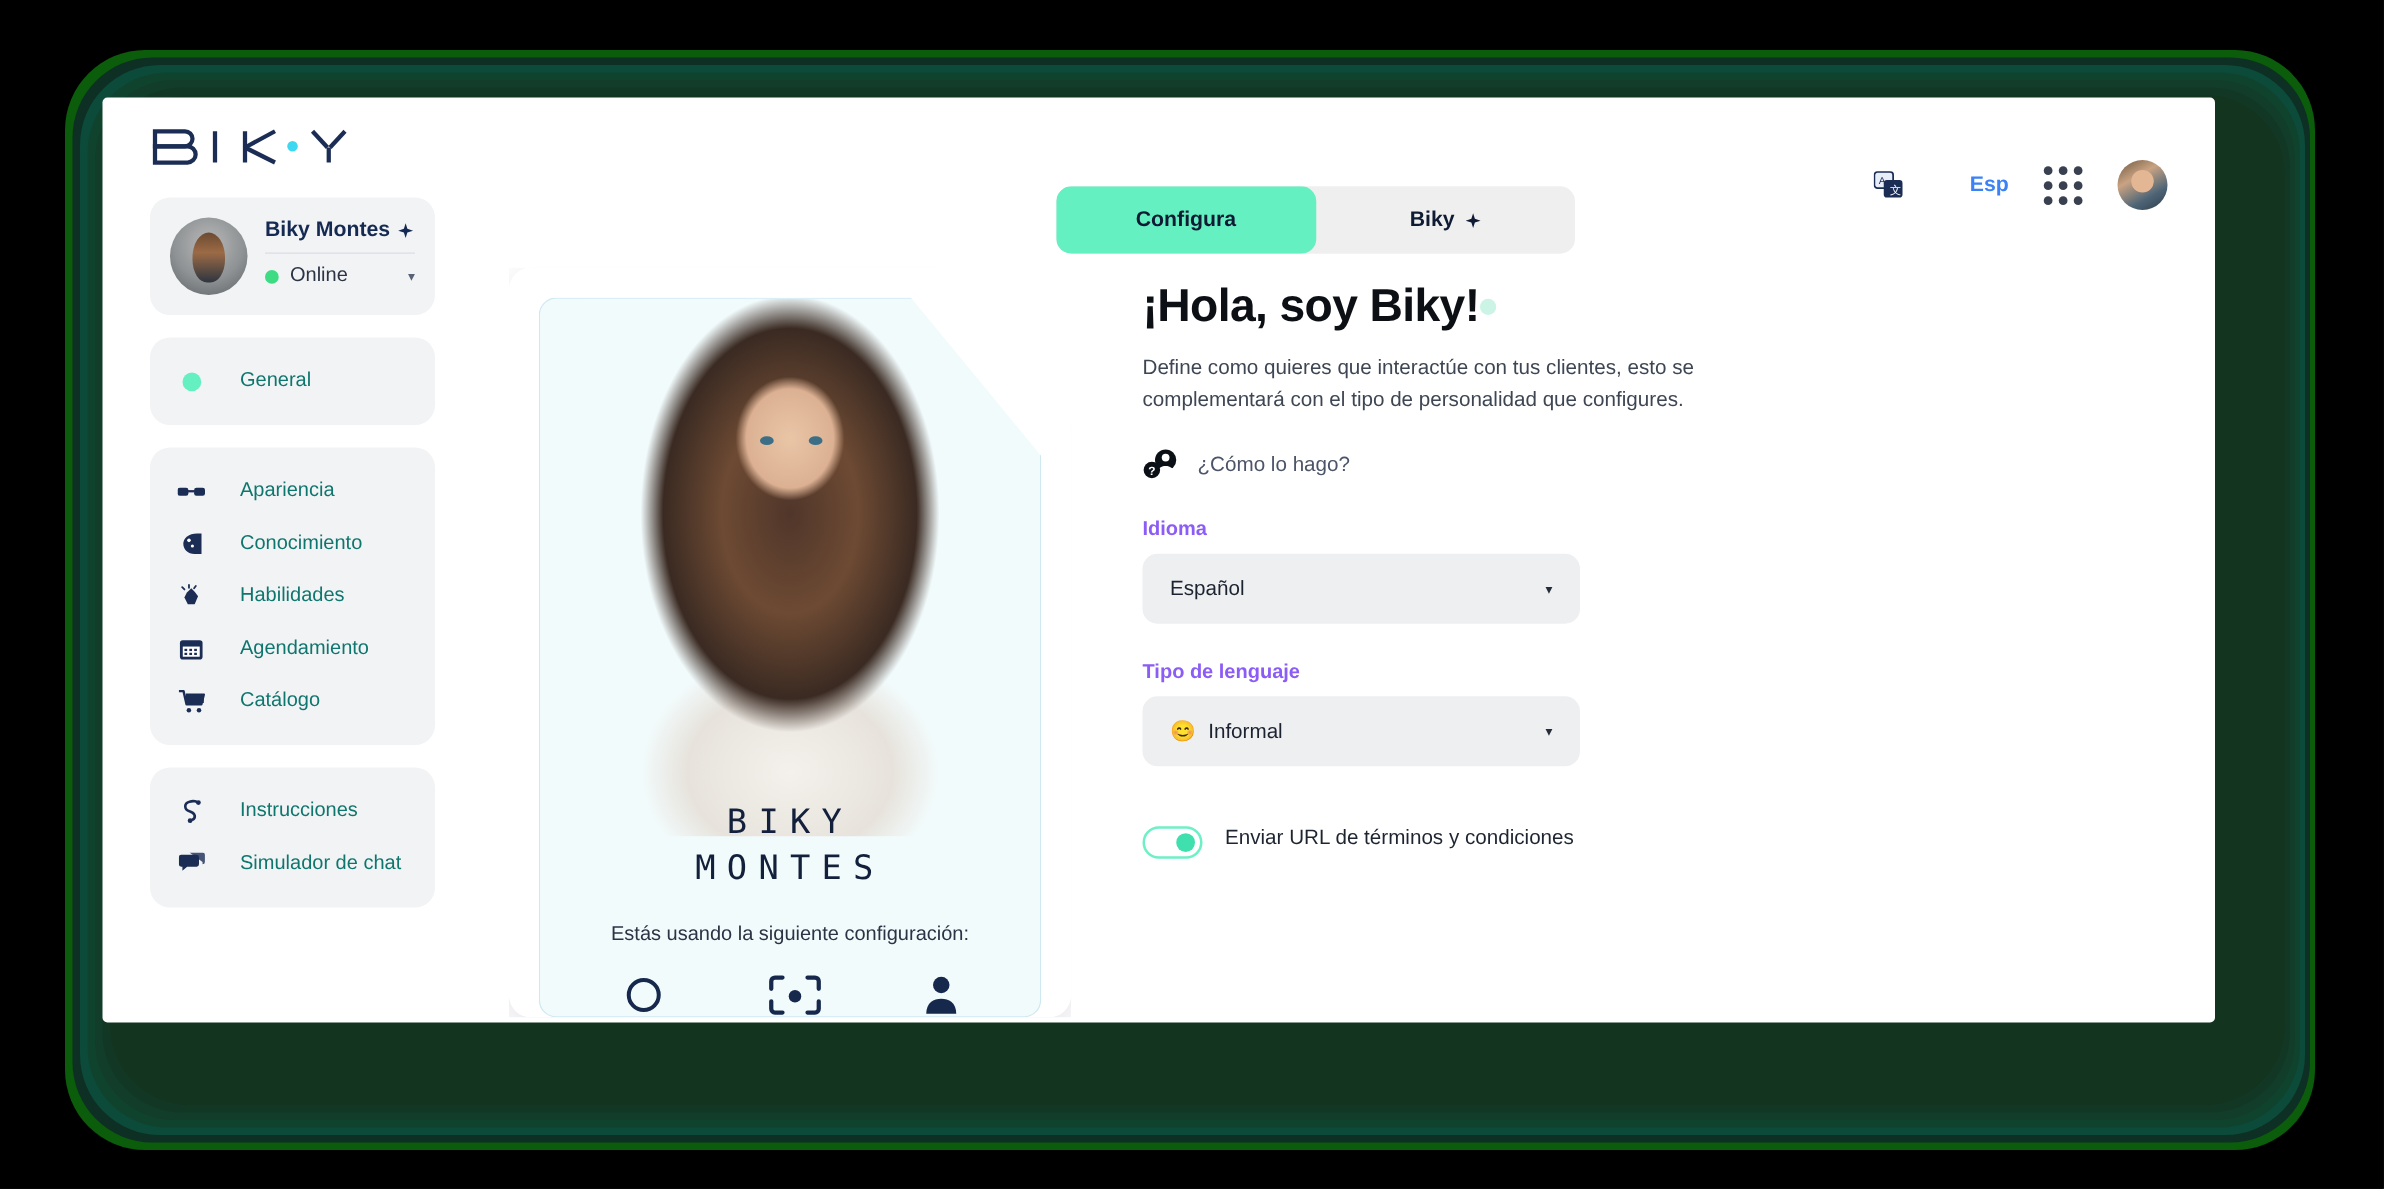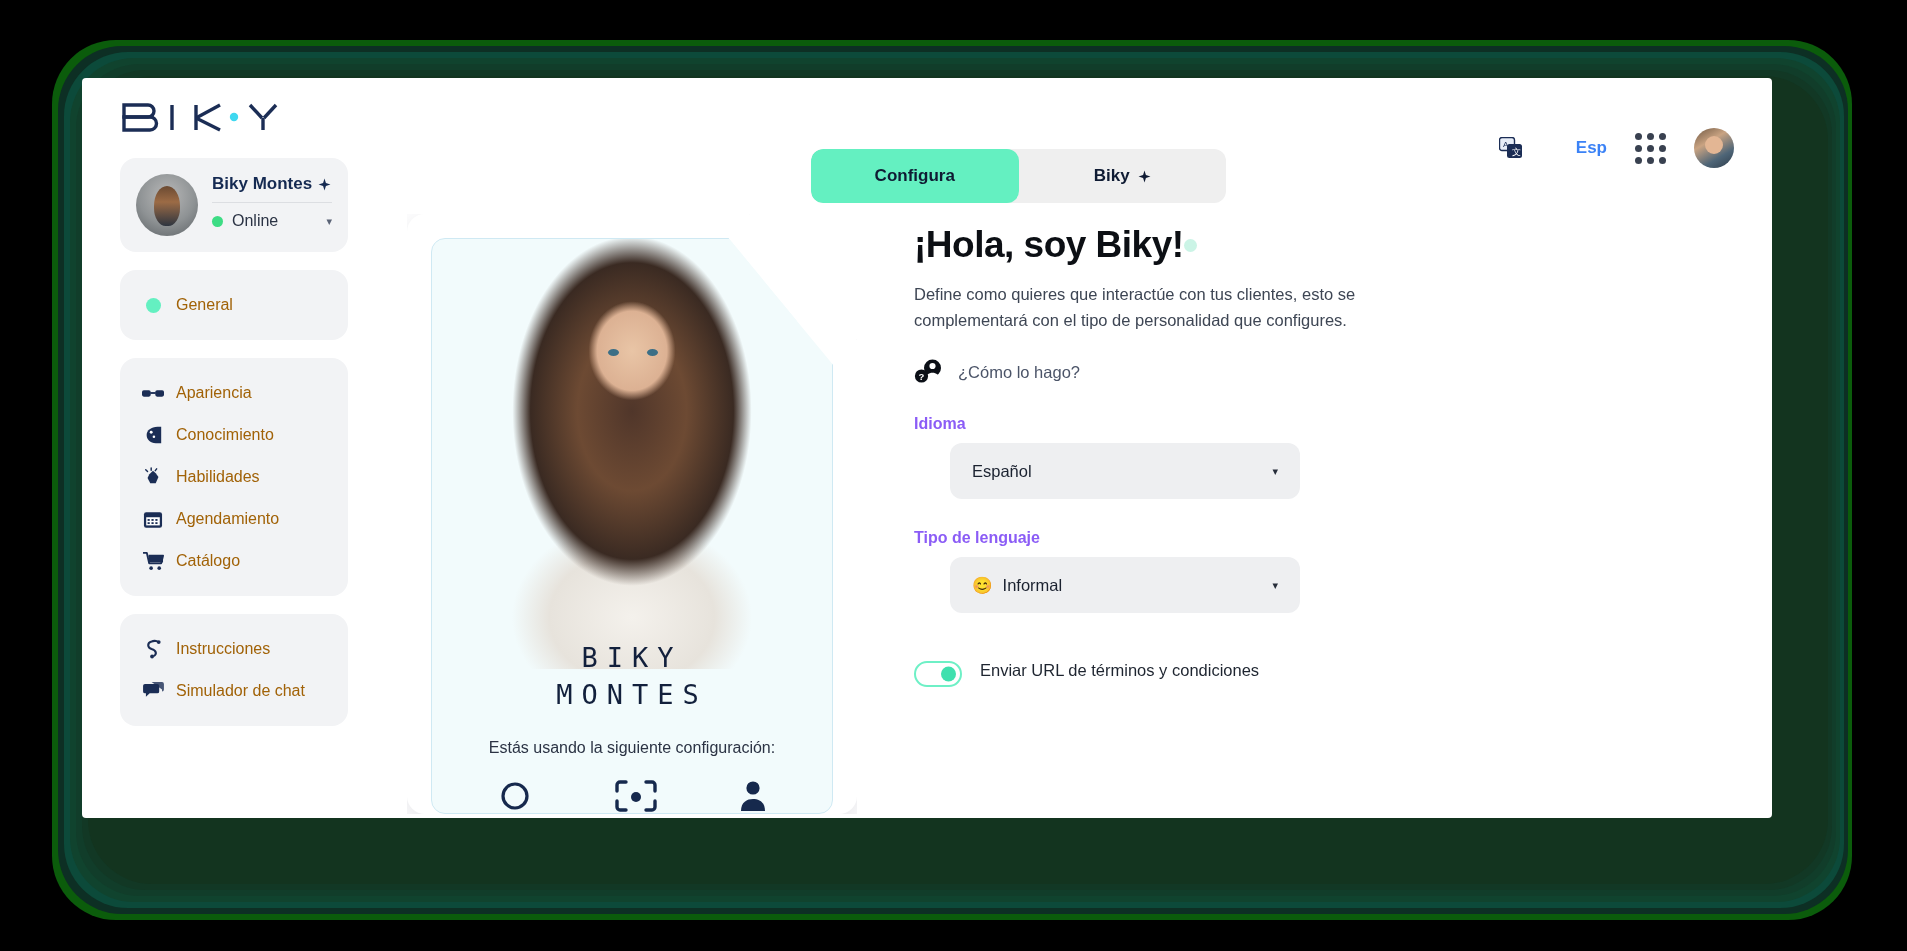--- a/index.html
+++ b/index.html
@@ -44,21 +44,21 @@
     display: flex;
     align-items: center;
     padding: 0 38px;
   }
 
   #logo { display: flex; align-items: center; gap: 10px; }
   .logo-svg { display:block; }
 
   #topnav {
     position: absolute;
-    left: 729px; top: 98px;
+    left: 763px; top: 98px;
     transform: translateY(-50%);
     display: flex;
     background: #efefef;
     border-radius: 12px;
     overflow: hidden;
     width: 415px;
     height: 54px;
   }
   .topnav-btn {
     flex: 1;
@@ -143,24 +143,24 @@
     border-bottom: 1px solid #dcdee2;
   }
   #profile-status {
     display: flex; align-items: center; gap: 9px;
     padding-top: 9px; font-size: 16px; color: #2b3344;
   }
   .dot-online { width: 11px; height: 11px; border-radius: 50%; background: #3ddc84; display:block; }
   #status-caret { margin-left: auto; font-size: 11px; color: #5a6376; }
 
   .nav-item {
-    display: flex; align-items: center; gap: 12px;
+    display: flex; align-items: center; gap: 28px;
     padding: 10px 6px;
     font-size: 16px;
-    color: #a16207;
+    color: #0f766e;
     cursor: pointer;
     white-space: nowrap;
   }
   .nav-item .nav-ico {
     width: 22px; height: 22px; flex-shrink: 0;
     display: flex; align-items: center; justify-content: center;
     color: #1b2d55;
   }
   .bullet-teal { width: 15px; height: 15px; border-radius: 50%; background: #64f0c1; display:block; }
 
@@ -263,21 +263,20 @@
   .select-box {
     width: 350px; height: 56px;
     background: #eeeff1;
     border: none; border-radius: 12px;
     display: flex; align-items: center;
     padding: 0 22px;
     font-size: 16.5px; color: #1b2230;
     cursor: pointer;
     gap: 10px;
     font-family: "Liberation Sans", sans-serif;
-    margin-left: 36px;
   }
   .select-caret { margin-left: auto; font-size: 11px; color: #262d3a; }
 
   #toggle-row {
     margin-top: 48px;
     display: flex; gap: 18px;
   }
   #toggle-switch {
     width: 48px; height: 26px; border-radius: 14px;
     background: #ffffff; border: 2px solid #6ef0c6;

